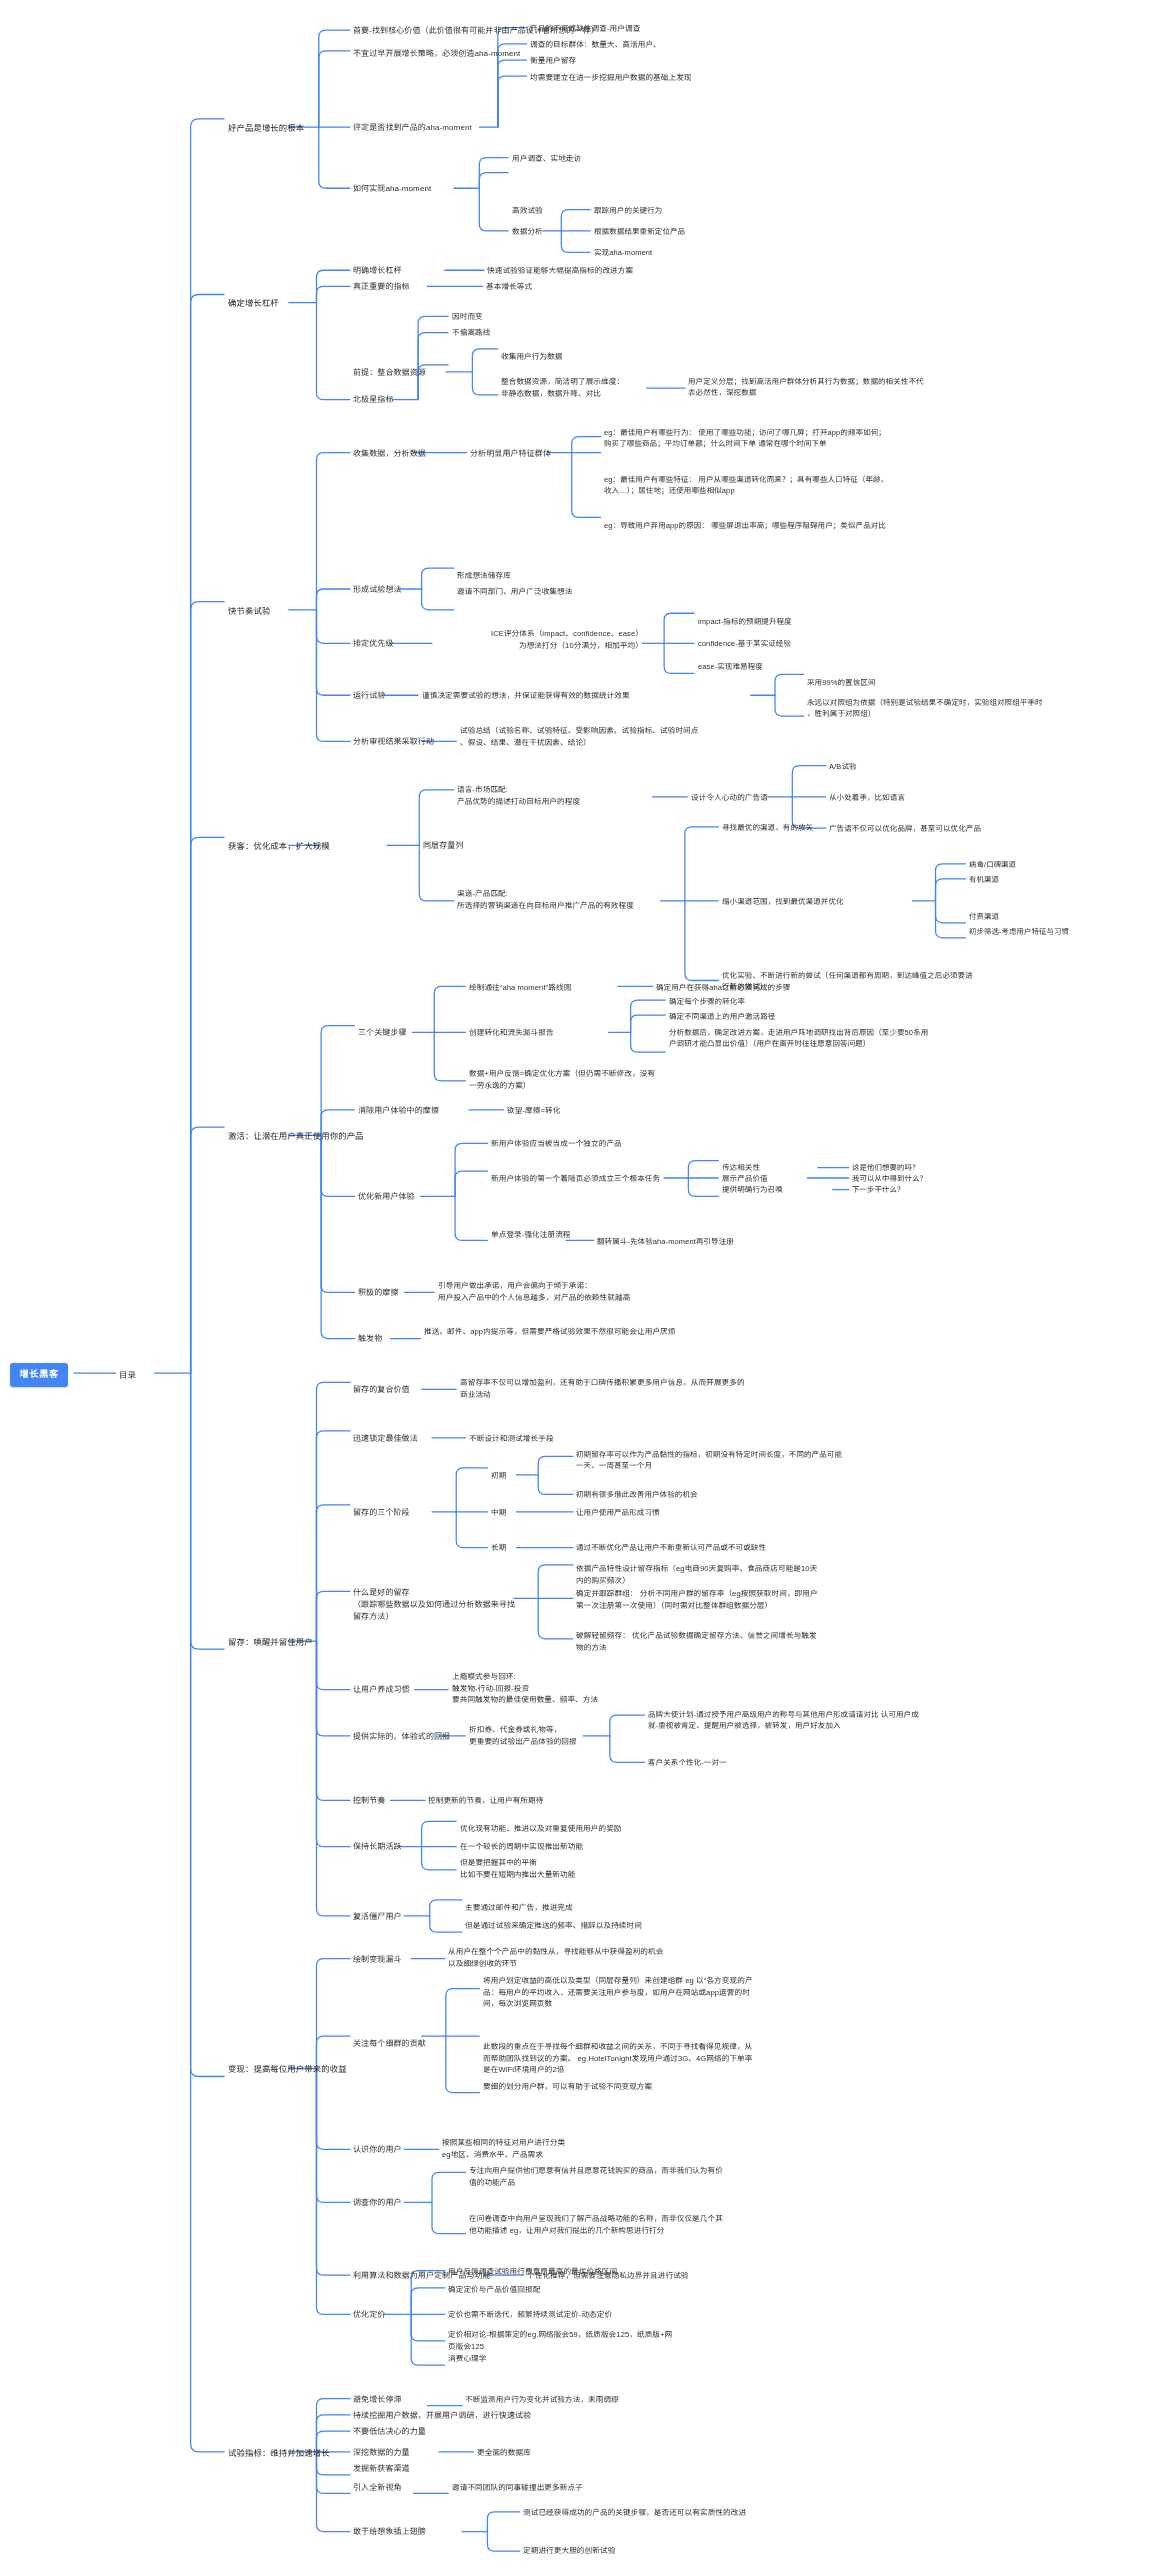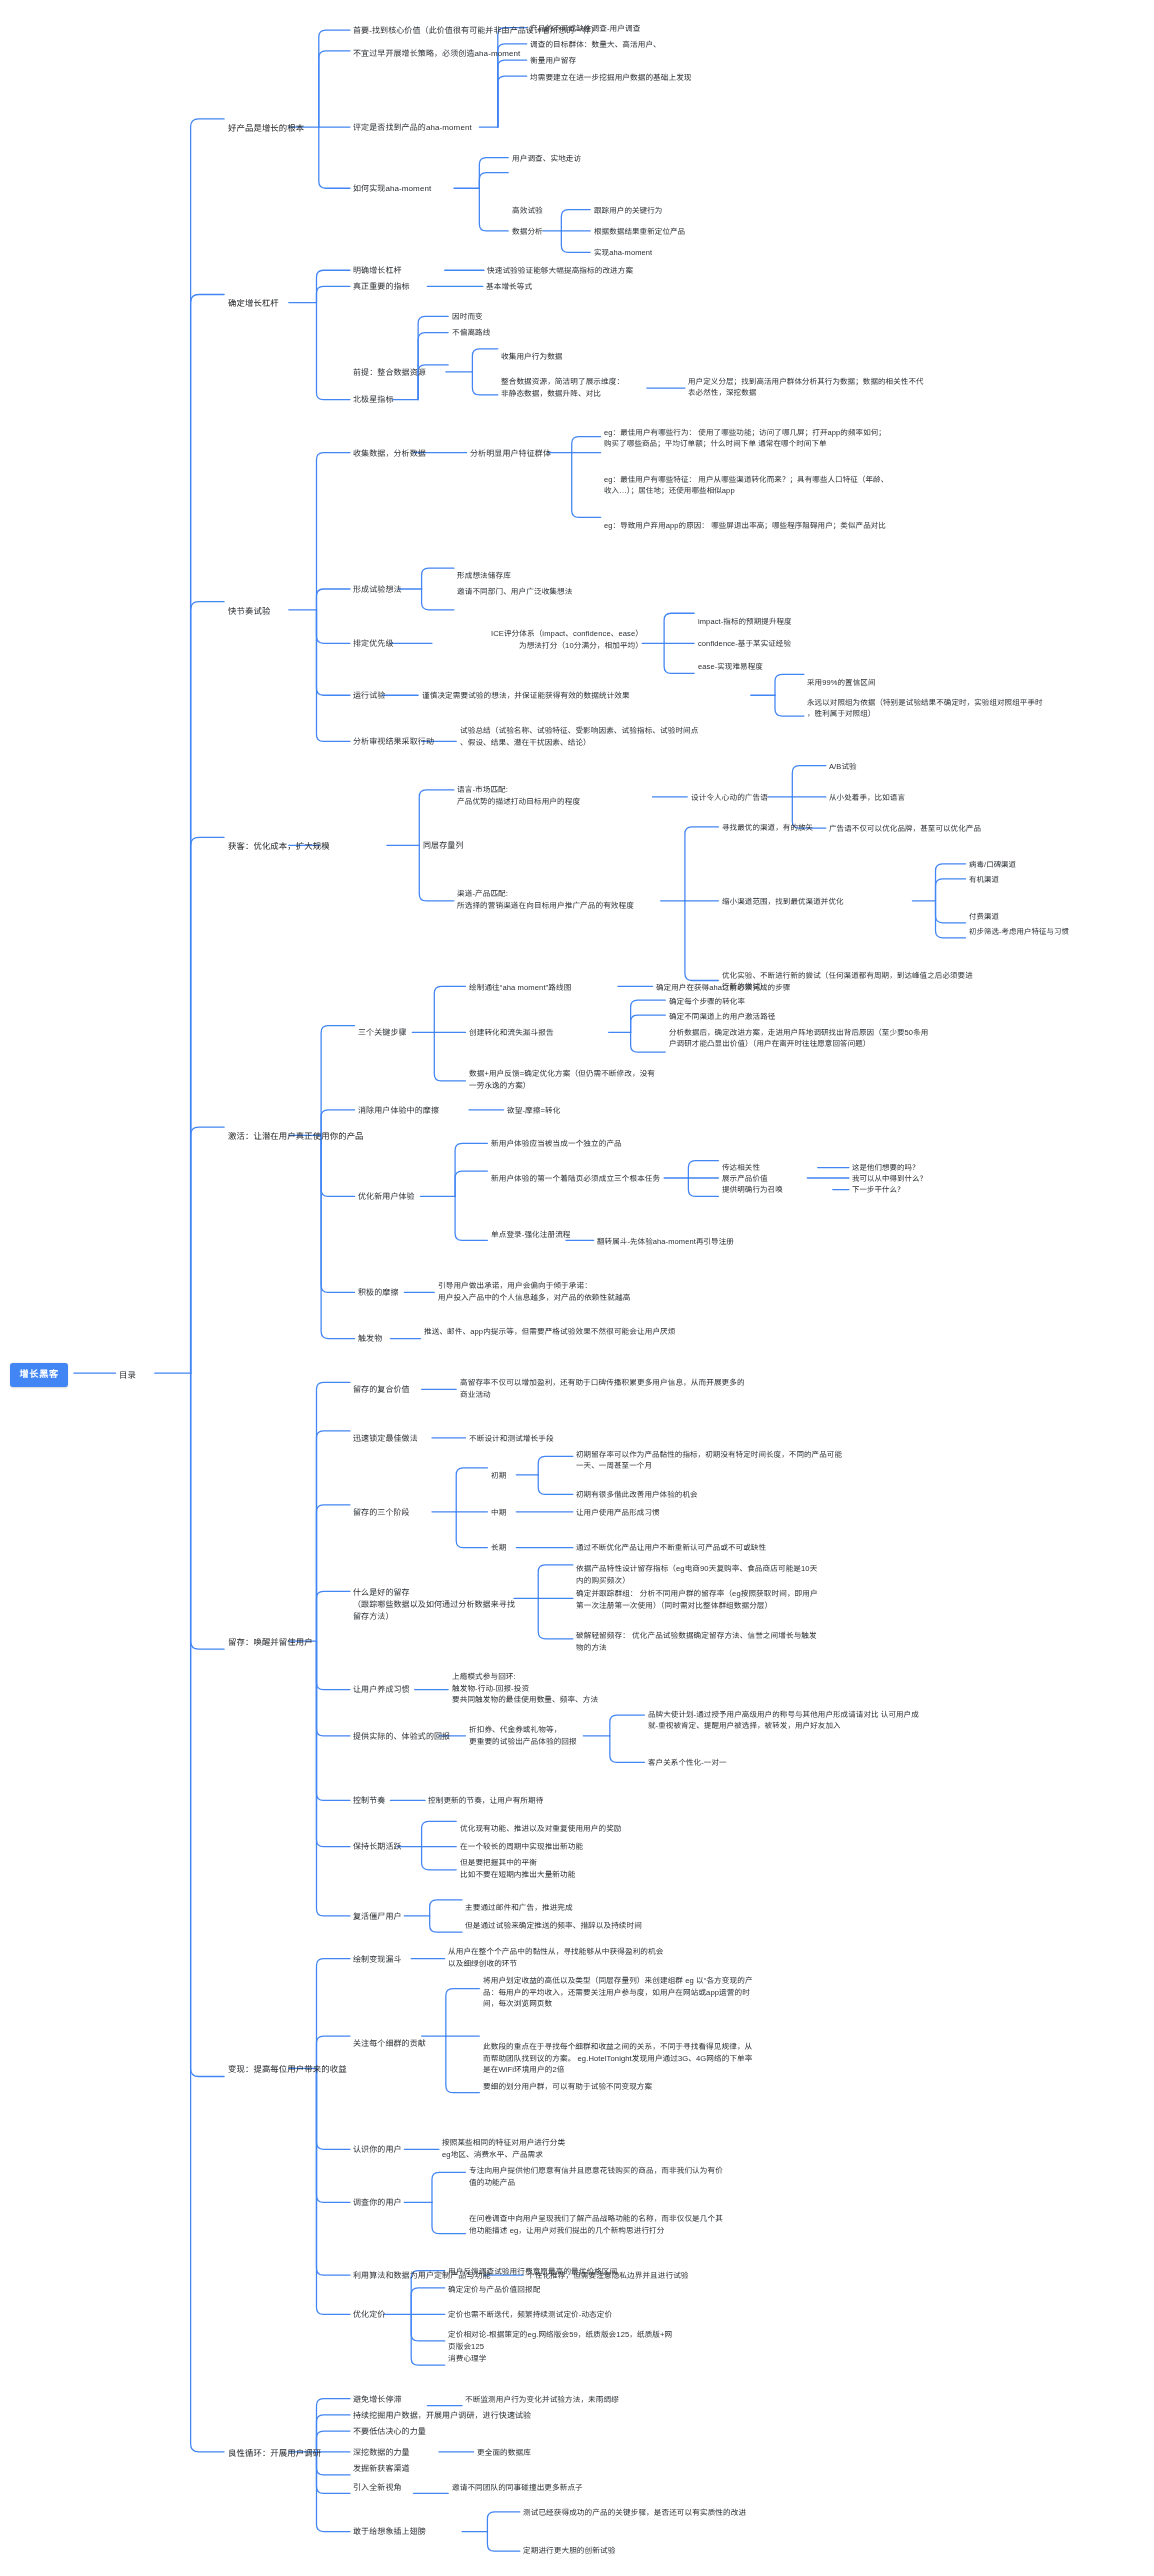--- a/index.html
+++ b/index.html
@@ -469,21 +469,21 @@
 eg，让用户对我们提出的几个新构思进行打分</div>
   <div class="node lvl2" style="left:353px; top:2270px;">利用算法和数据为用户定制产品与功能</div>
   <div class="node lvl3" style="left:527px; top:2270px;">个性化推荐，但需要注意隐私边界并且进行试验</div>
   <div class="node lvl2" style="left:353px; top:2309px;">优化定价</div>
   <div class="node lvl3" style="left:448px; top:2266px;">用户反馈调查试验用行费意愿最高的最优价格区间</div>
   <div class="node lvl3" style="left:448px; top:2284px;">确定定价与产品价值回报配</div>
   <div class="node lvl3" style="left:448px; top:2309px;">定价也需不断迭代，频繁持续测试定价-动态定价</div>
   <div class="node lvl3 wrap" style="left:448px; top:2329px; width:231px;">定价相对论-根据策定的eg.网络版会59，纸质版会125，纸质版+网页版会125</div>
   <div class="node lvl3" style="left:448px; top:2353px;">消费心理学</div>
 
-  <div class="node lvl1" style="left:228px; top:2447px;">良性循环：开展用户调研</div>
+  <div class="node lvl1" style="left:228px; top:2447px;">试验指标：维持并加速增长</div>
   <div class="node lvl2" style="left:353px; top:2394px;">避免增长停滞</div>
   <div class="node lvl3" style="left:465px; top:2394px;">不断监测用户行为变化并试验方法，未雨绸缪</div>
   <div class="node lvl2" style="left:353px; top:2410px;">持续挖掘用户数据，开展用户调研，进行快速试验</div>
   <div class="node lvl2" style="left:353px; top:2426px;">不要低估决心的力量</div>
   <div class="node lvl2" style="left:353px; top:2447px;">深挖数据的力量</div>
   <div class="node lvl3" style="left:477px; top:2447px;">更全面的数据库</div>
   <div class="node lvl2" style="left:353px; top:2463px;">发掘新获客渠道</div>
   <div class="node lvl2" style="left:353px; top:2482px;">引入全新视角</div>
   <div class="node lvl3" style="left:452px; top:2482px;">邀请不同团队的同事碰撞出更多新点子</div>
   <div class="node lvl2" style="left:353px; top:2526px;">敢于给想象插上翅膀</div>

